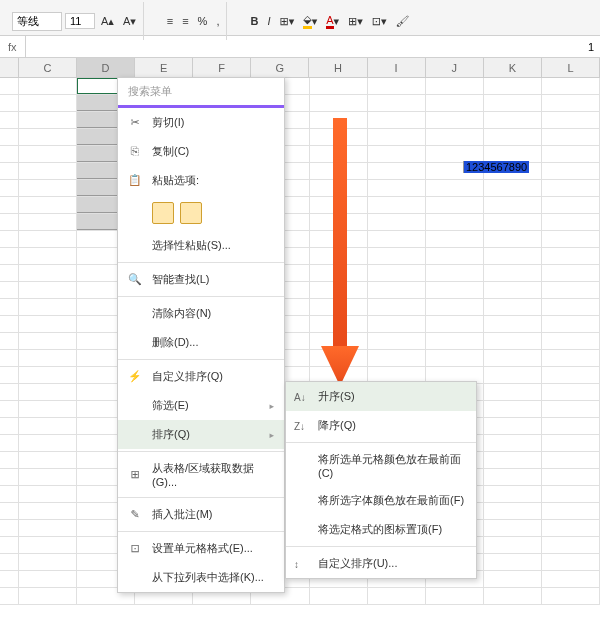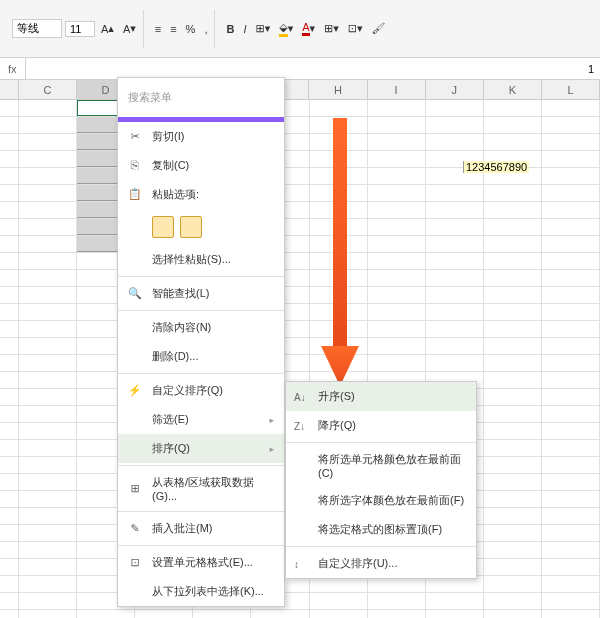--- a/index.html
+++ b/index.html
@@ -1,50 +1,50 @@
 <!DOCTYPE html>
 <html><head>
 <meta charset="utf-8">
 <style>
 *{margin:0;padding:0;box-sizing:border-box;font-family:"Microsoft YaHei",sans-serif;font-size:11px}
 body{width:600px;height:618px;background:#fff;overflow:hidden;position:relative}
-.toolbar{height:58px;border-bottom:1px solid #d0d0d0;display:flex;align-items:center;padding:2px 8px;gap:4px;background:#f5f5f5}
+.toolbar{height:36px;border-bottom:1px solid #d0d0d0;display:flex;padding:2px 8px;gap:16px;background:#f5f5f5}
 .tb-group{display:flex;align-items:center;gap:3px;padding:0 4px;border-right:1px solid #d8d8d8;height:38px}
 .tb-btn{padding:2px 3px;border:none;background:none;cursor:pointer;display:flex;align-items:center;font-size:11px;color:#333}
 .font-sel{border:1px solid #ccc;padding:1px 4px;background:#fff;font-size:11px;min-width:50px}
 .size-sel{border:1px solid #ccc;padding:1px 4px;background:#fff;font-size:11px;width:30px}
 .b{font-weight:bold}
 .i{font-style:italic}
 .formula-bar{height:22px;border-bottom:1px solid #d0d0d0;display:flex;align-items:center;background:#fff}
 .fb-fx{padding:0 8px;color:#666;border-right:1px solid #d0d0d0;height:100%;display:flex;align-items:center}
 .fb-input{flex:1;padding:0 6px;font-size:11px;text-align:right}
 .sheet{position:relative;height:554px;overflow:hidden}
 .col-headers{display:flex;height:20px;background:#f0f0f0;border-bottom:1px solid #ccc;position:absolute;top:0;left:0;right:0}
 .col-h{width:62px;border-right:1px solid #ccc;text-align:center;font-size:11px;color:#666;line-height:20px}
 .col-h.sel{background:#d4d4d4}
 .grid{position:absolute;top:20px;left:0;right:0;bottom:0}
 .row{display:flex;height:17px;border-bottom:1px solid #e0e0e0}
 .cell{width:62px;border-right:1px solid #e0e0e0;font-size:11px;padding:0 2px;line-height:17px;overflow:hidden;white-space:nowrap}
 .cell.sel{background:#d4d4d4;border-right:1px solid #999;border-bottom:1px solid #999}
 .cell.active{border:1px solid #217346;background:#fff}
 .ctx-menu{position:absolute;top:77px;left:117px;width:168px;background:#fff;border:1px solid #ccc;box-shadow:2px 2px 6px rgba(0,0,0,.2);z-index:20}
-.ctx-search{padding:12px 10px;border-bottom:5px solid #8b5cf6;color:#999;font-size:11px}
+.ctx-search{padding:6px 10px;border-bottom:3px solid #8b5cf6;color:#999;font-size:11px}
 .ctx-item{padding:7px 10px 7px 34px;font-size:11px;color:#333;position:relative;cursor:pointer;display:flex;justify-content:space-between;align-items:center}
 .ctx-ico{position:absolute;left:10px;top:50%;transform:translateY(-50%);width:14px;height:14px;display:flex;align-items:center;justify-content:center;font-size:11px;color:#666}
 .ctx-sep{height:1px;background:#e0e0e0;margin:2px 0}
 .ctx-sub{color:#999;font-size:9px}
 .ctx-paste{padding:5px 10px 5px 34px}
 .ctx-paste-icons{display:flex;gap:6px;padding:2px 0}
 .paste-ico{width:22px;height:22px;border:1px solid #d0a030;background:#ffe8b0;border-radius:2px}
 .sub-menu{position:absolute;top:381px;left:285px;width:192px;background:#fff;border:1px solid #ccc;box-shadow:2px 2px 6px rgba(0,0,0,.2);z-index:20}
 .sub-item{padding:7px 10px 7px 32px;font-size:11px;color:#333;position:relative;cursor:pointer}
 .sub-item.hover{background:#e8f0e8}
 .sub-ico{position:absolute;left:8px;top:50%;transform:translateY(-50%);font-size:10px;color:#666}
 .arrow{position:absolute;left:321px;top:118px;z-index:15}
-.overflow-cell{position:absolute;top:161px;left:463px;font-size:11px;z-index:5;background:#fef9c3;padding:0 2px;border-left:1px solid #999}
+.overflow-cell{position:absolute;top:161px;left:463px;font-size:11px;z-index:5;background:#1d4ed8;padding:0 2px;border-left:1px solid #999}
 </style>
 </head>
 <body>
 
 <div class="toolbar">
   <div class="tb-group">
     <span class="font-sel">等线</span>
     <span class="size-sel">11</span>
     <button class="tb-btn">A<sup>▴</sup></button>
     <button class="tb-btn">A<sup>▾</sup></button>

